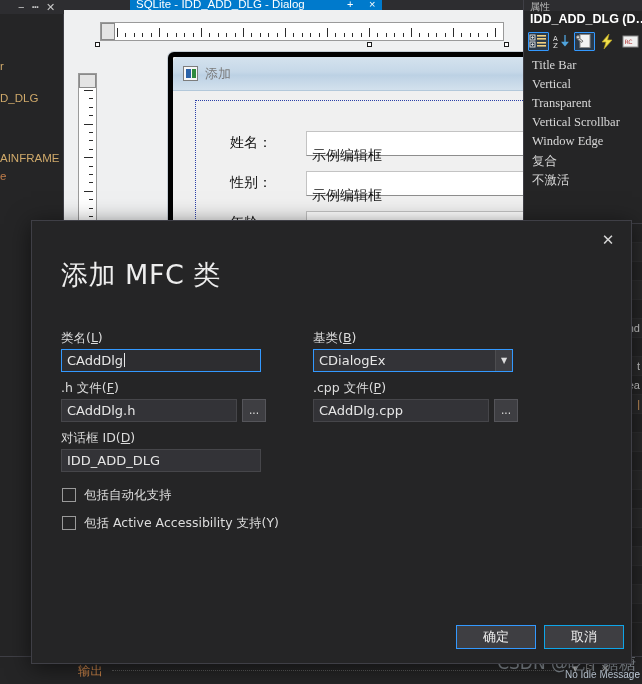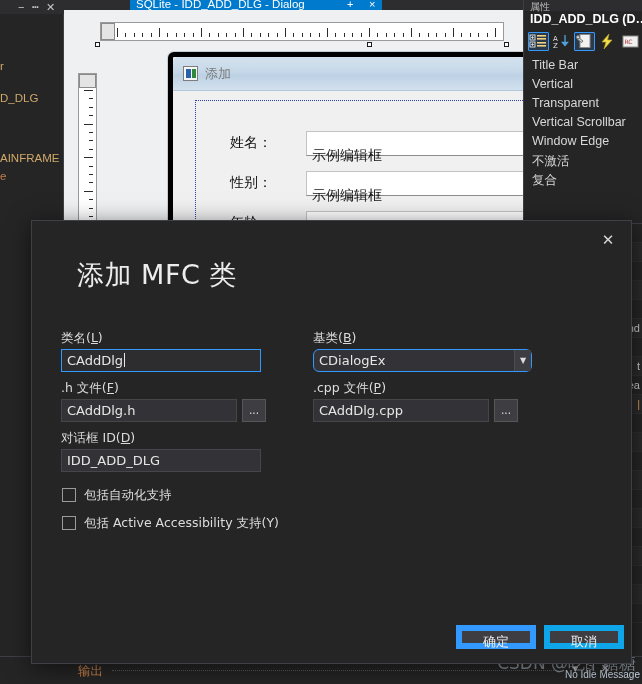--- a/index.html
+++ b/index.html
@@ -156,21 +156,21 @@
   }
   .ptb {
     position: absolute; top: 1px; width: 21px; height: 19px;
     border: 1px solid transparent; border-radius: 1px;
   }
   .ptb.sel { border-color: #3399ff; background: #2b3a4a; }
   .ptb svg { display: block; }
   .props-list { position: absolute; left: 0; top: 56px; width: 119px; }
   .prop-item {
     height: 19px; line-height: 19px; padding-left: 8px;
-    font-size: 12.5px; color: #d8d8d8; white-space: nowrap; overflow: hidden;
+    font-size: 12.5px; color: #d8d8d8; white-space: nowrap; overflow: hidden; font-family: Liberation Serif, serif;
   }
   .prop-item.cjk { font-family: "DejaVu Sans", "Liberation Sans", sans-serif; }
   .props-sep {
     position: absolute; left: 0; top: 223px; width: 119px; height: 1px;
     background: #3f3f46;
   }
   .props-grid {
     position: absolute; left: 0; top: 224px; width: 119px; bottom: 28px;
     background: #252526;
   }
@@ -224,21 +224,20 @@
   .modal-close {
     position: absolute; right: 10px; top: 8px; width: 26px; height: 22px;
     color: #d6d6d6; font-size: 15px; text-align: center; line-height: 21px;
     cursor: pointer;
   }
   .modal-title {
     position: absolute; left: 29px; top: 36px;
     font-size: 27px; color: #ededed; font-weight: 400;
     font-family: "DejaVu Sans", "Liberation Sans", sans-serif;
     letter-spacing: .5px;
-    margin-left: 16px;
   }
 
   .field-label {
     position: absolute; font-size: 12.5px; color: #dcdcdc;
     font-family: "DejaVu Sans", "Liberation Sans", sans-serif;
     white-space: nowrap;
   }
   .field-label u { text-decoration: underline; }
 
   .txtbox {
@@ -276,21 +275,21 @@
     background: #252526; border: 1px solid #9a9a9a;
   }
   .cblabel {
     position: absolute; left: 22px; top: 1px;
     font-size: 12.5px; color: #dcdcdc; white-space: nowrap;
     font-family: "DejaVu Sans", "Liberation Sans", sans-serif;
   }
 
   .mbtn {
     position: absolute; height: 24px; width: 80px;
-    background: #3e3e42; border: 6px solid #0ea5e9; color: #f0f0f0;
+    background: #3e3e42; border: 1px solid #0ea5e9; color: #f0f0f0;
     font-size: 13px; text-align: center; line-height: 22px;
     font-family: "DejaVu Sans", "Liberation Sans", sans-serif;
   }
   .mbtn.primary { border-color: #3399ff; }
 </style>
 </head>
 <body>
 
 <div id="root">
 
@@ -470,22 +469,22 @@
         </svg>
       </span>
     </div>
 
     <div class="props-list">
       <div class="prop-item">Title Bar</div>
       <div class="prop-item">Vertical</div>
       <div class="prop-item">Transparent</div>
       <div class="prop-item">Vertical Scrollbar</div>
       <div class="prop-item">Window Edge</div>
+      <div class="prop-item cjk">复合</div>
       <div class="prop-item cjk">不激活</div>
-      <div class="prop-item cjk">复合</div>
     </div>
     <div class="props-sep"></div>
 
     <div class="props-grid">
       <div class="pg-row"></div>
       <div class="pg-row alt"></div>
       <div class="pg-row"></div>
       <div class="pg-row alt"></div>
       <div class="pg-row"></div>
       <div class="pg-row alt">
@@ -532,21 +531,21 @@
     <div class="field-label" style="left:29px; top:109px;">
       <span>类名(</span><u>L</u><span>)</span>
     </div>
     <div class="txtbox focused" style="left:29px; top:128px; width:200px;">
       <span>CAddDlg</span><span class="caret"></span>
     </div>
 
     <div class="field-label" style="left:281px; top:109px;">
       <span>基类(</span><u>B</u><span>)</span>
     </div>
-    <div class="combo" style="left:281px; top:128px; width:219px;border-radius:6px;">
+    <div class="combo" style="left:281px; top:128px; width:200px;">
       <span>CDialogEx</span>
       <span class="combo-arrow">▼</span>
     </div>
 
     <div class="field-label" style="left:29px; top:159px;">
       <span>.h 文件(</span><u>F</u><span>)</span>
     </div>
     <div class="txtbox" style="left:29px; top:178px; width:176px;">
       <span>CAddDlg.h</span>
     </div>

